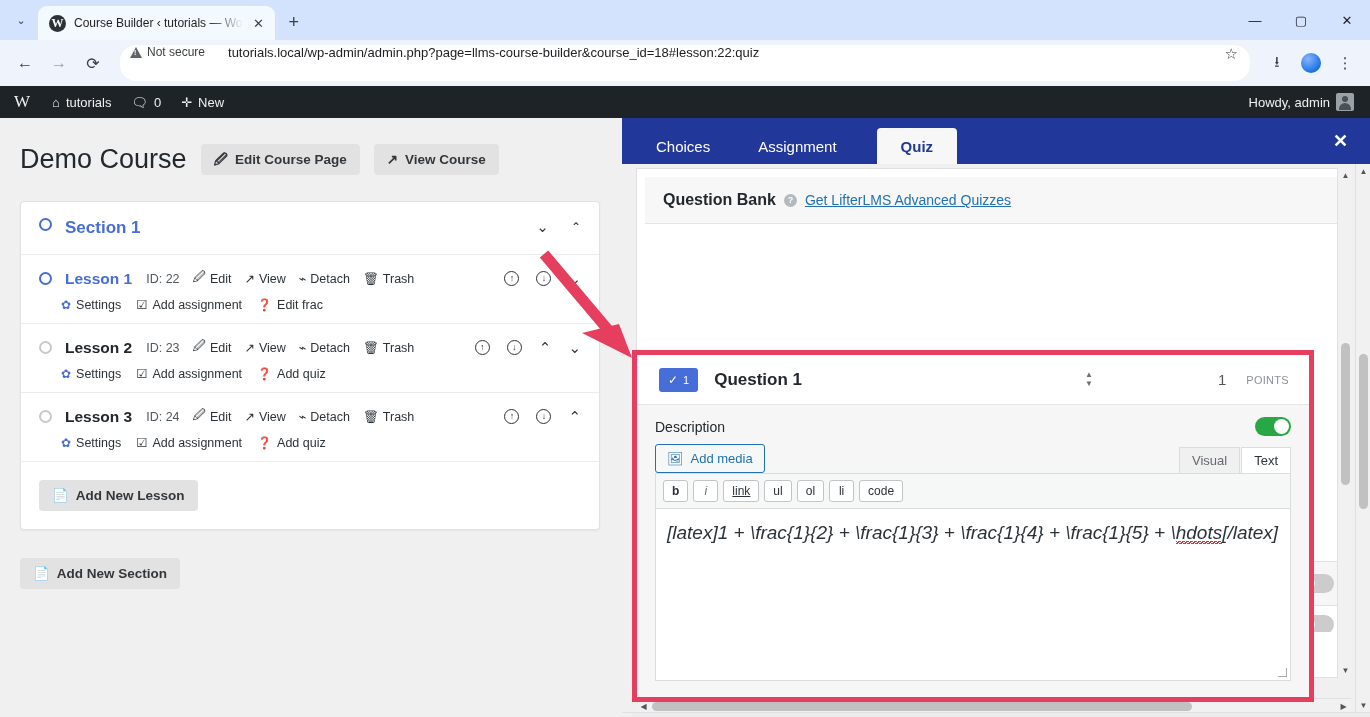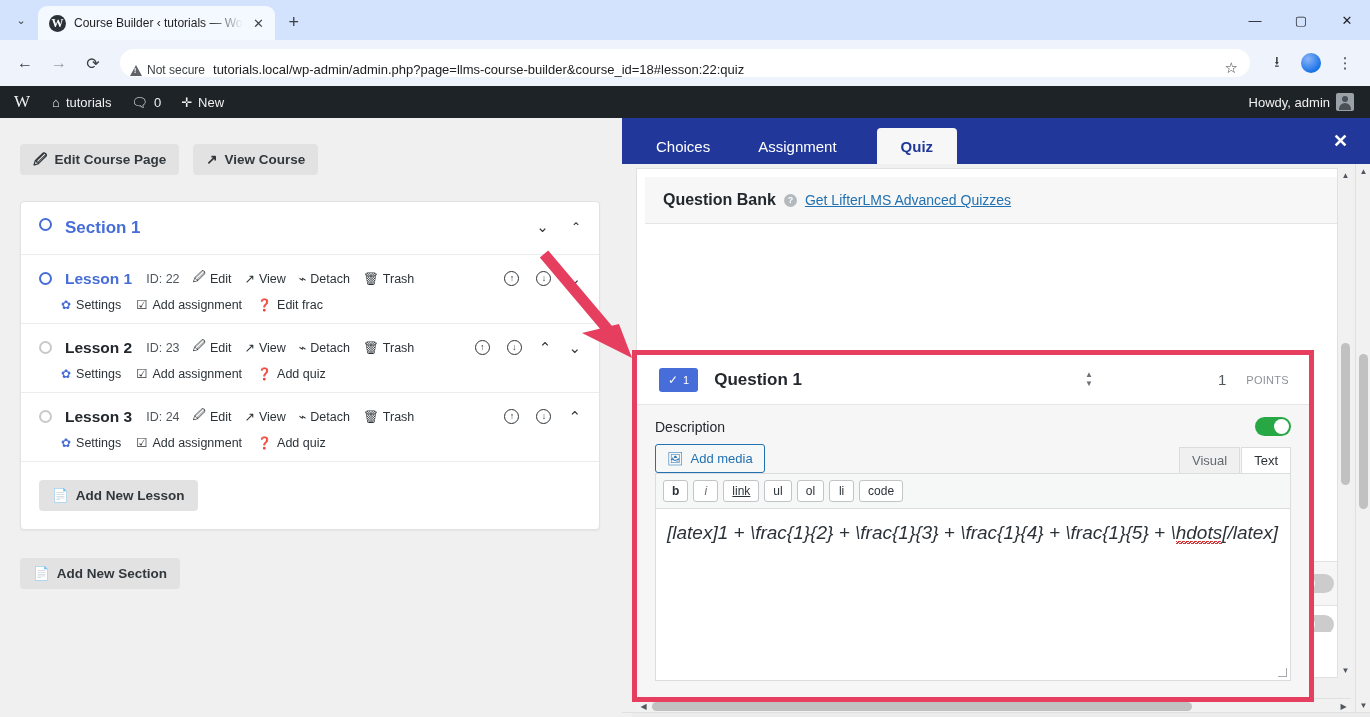--- a/index.html
+++ b/index.html
@@ -56,23 +56,23 @@
     height: 46px; background: #eef3fc;
     display: flex; align-items: center; padding: 0 10px; gap: 4px;
   }
   .nav-btn {
     width: 30px; height: 30px; border-radius: 50%;
     display: flex; align-items: center; justify-content: center;
     font-size: 16px; color: #3c4043;
   }
   .nav-btn.dim { color: #9aa0a6; }
   .omnibox {
-    flex: 1 1 auto; height: 28px; background: #fff;
-    border-radius: 16px; display: flex; align-items: flex-end;
-    margin: 0 8px; padding: 0 12px 0 10px; gap: 8px;
+    flex: 1 1 auto; height: 36px; background: #fff;
+    border-radius: 16px; display: flex; align-items: flex-start;
+    margin: 0 8px; padding: 0 12px 0 10px; gap: 23px;
     position: relative;
   }
   .not-secure {
     display: flex; align-items: center; gap: 5px;
     font-size: 12px; color: #3c4043; white-space: nowrap;
   }
   .warn-tri {
     width: 0; height: 0; position: relative;
     border-left: 6px solid transparent; border-right: 6px solid transparent;
     border-bottom: 11px solid #5f6368;
@@ -404,20 +404,21 @@
   <span class="wpab-item" style="padding-right:16px;">
     <span>Howdy, admin</span>
     <span class="avatar-sq"></span>
   </span>
 </div>
 
 <div class="page-body">
 
   <div class="builder-left">
     <div class="course-head">
+      <div class="course-title">Demo Course</div>
       <button class="btn-grey">
         <span class="ico">🖉</span>
         <span>Edit Course Page</span>
       </button>
       <button class="btn-grey">
         <span class="ico">↗</span>
         <span>View Course</span>
       </button>
     </div>
 

